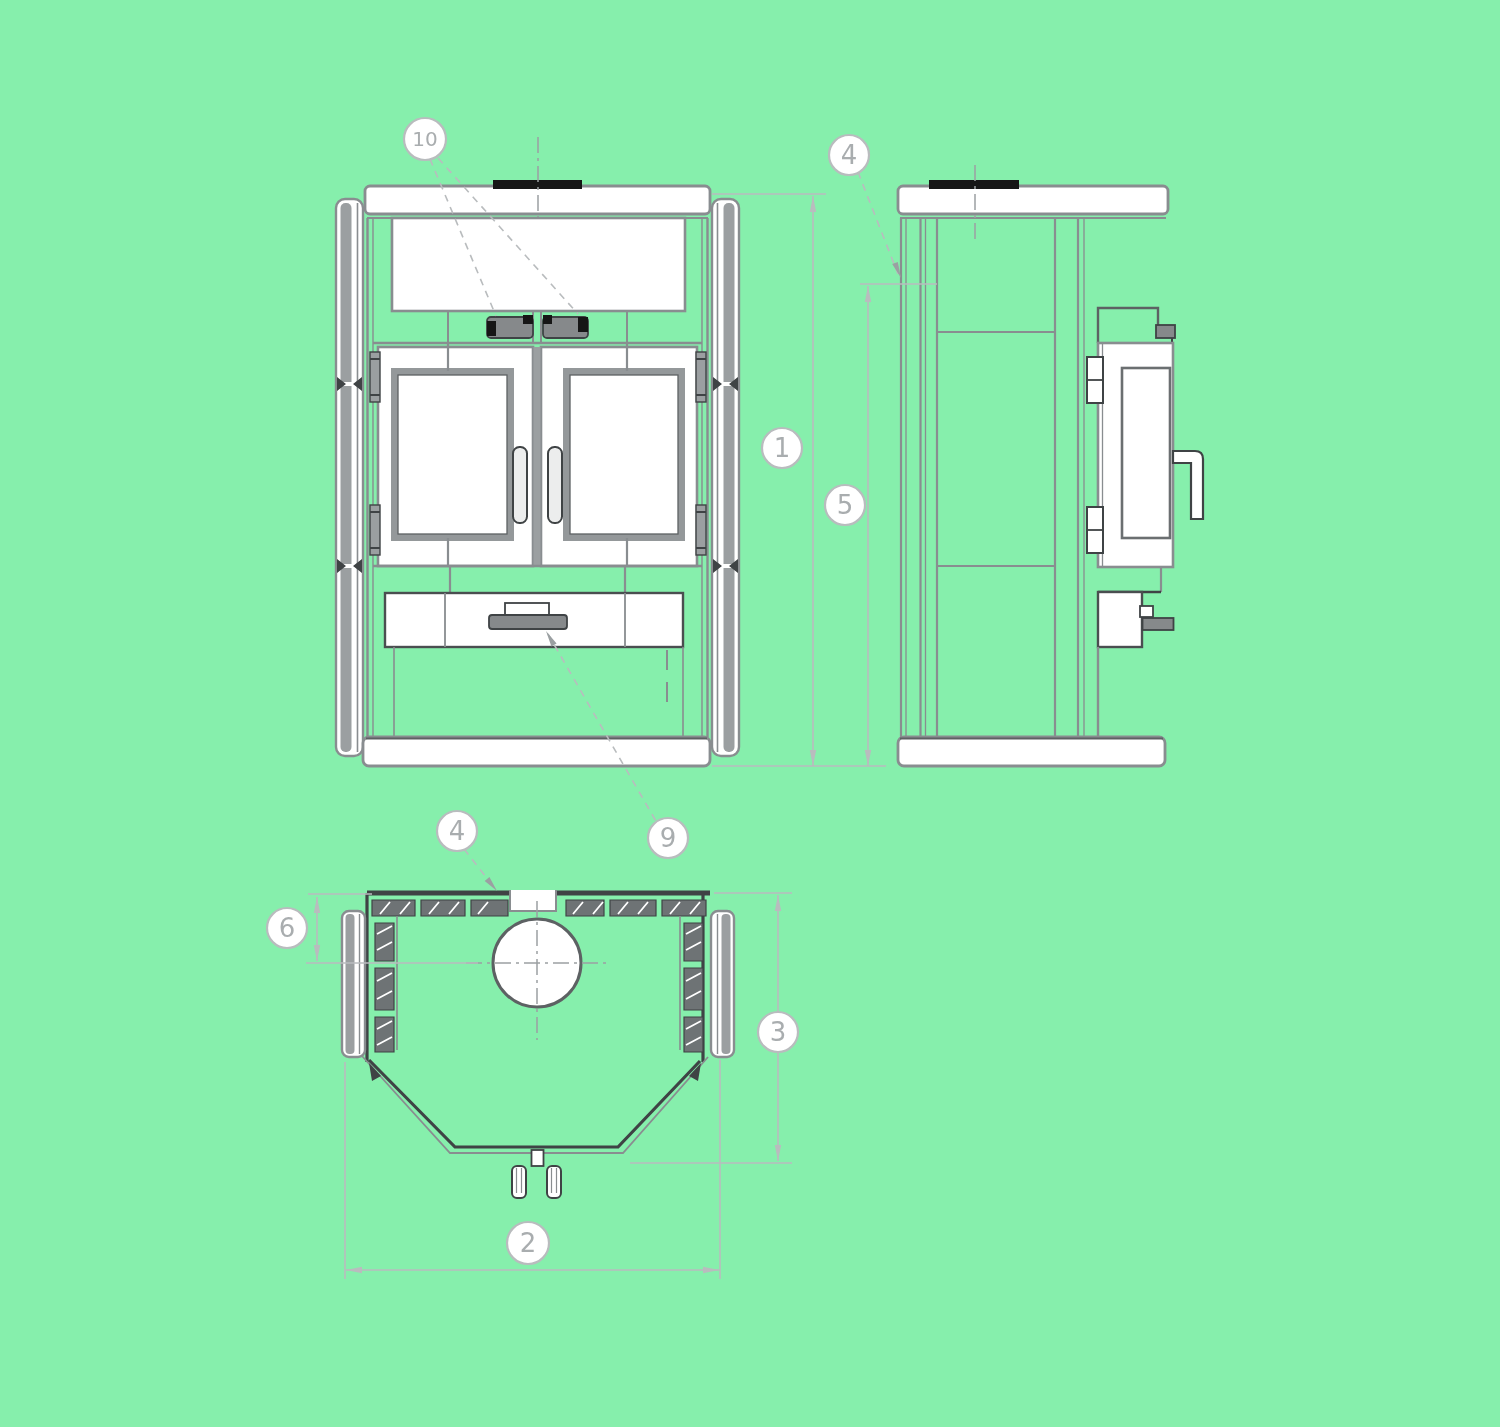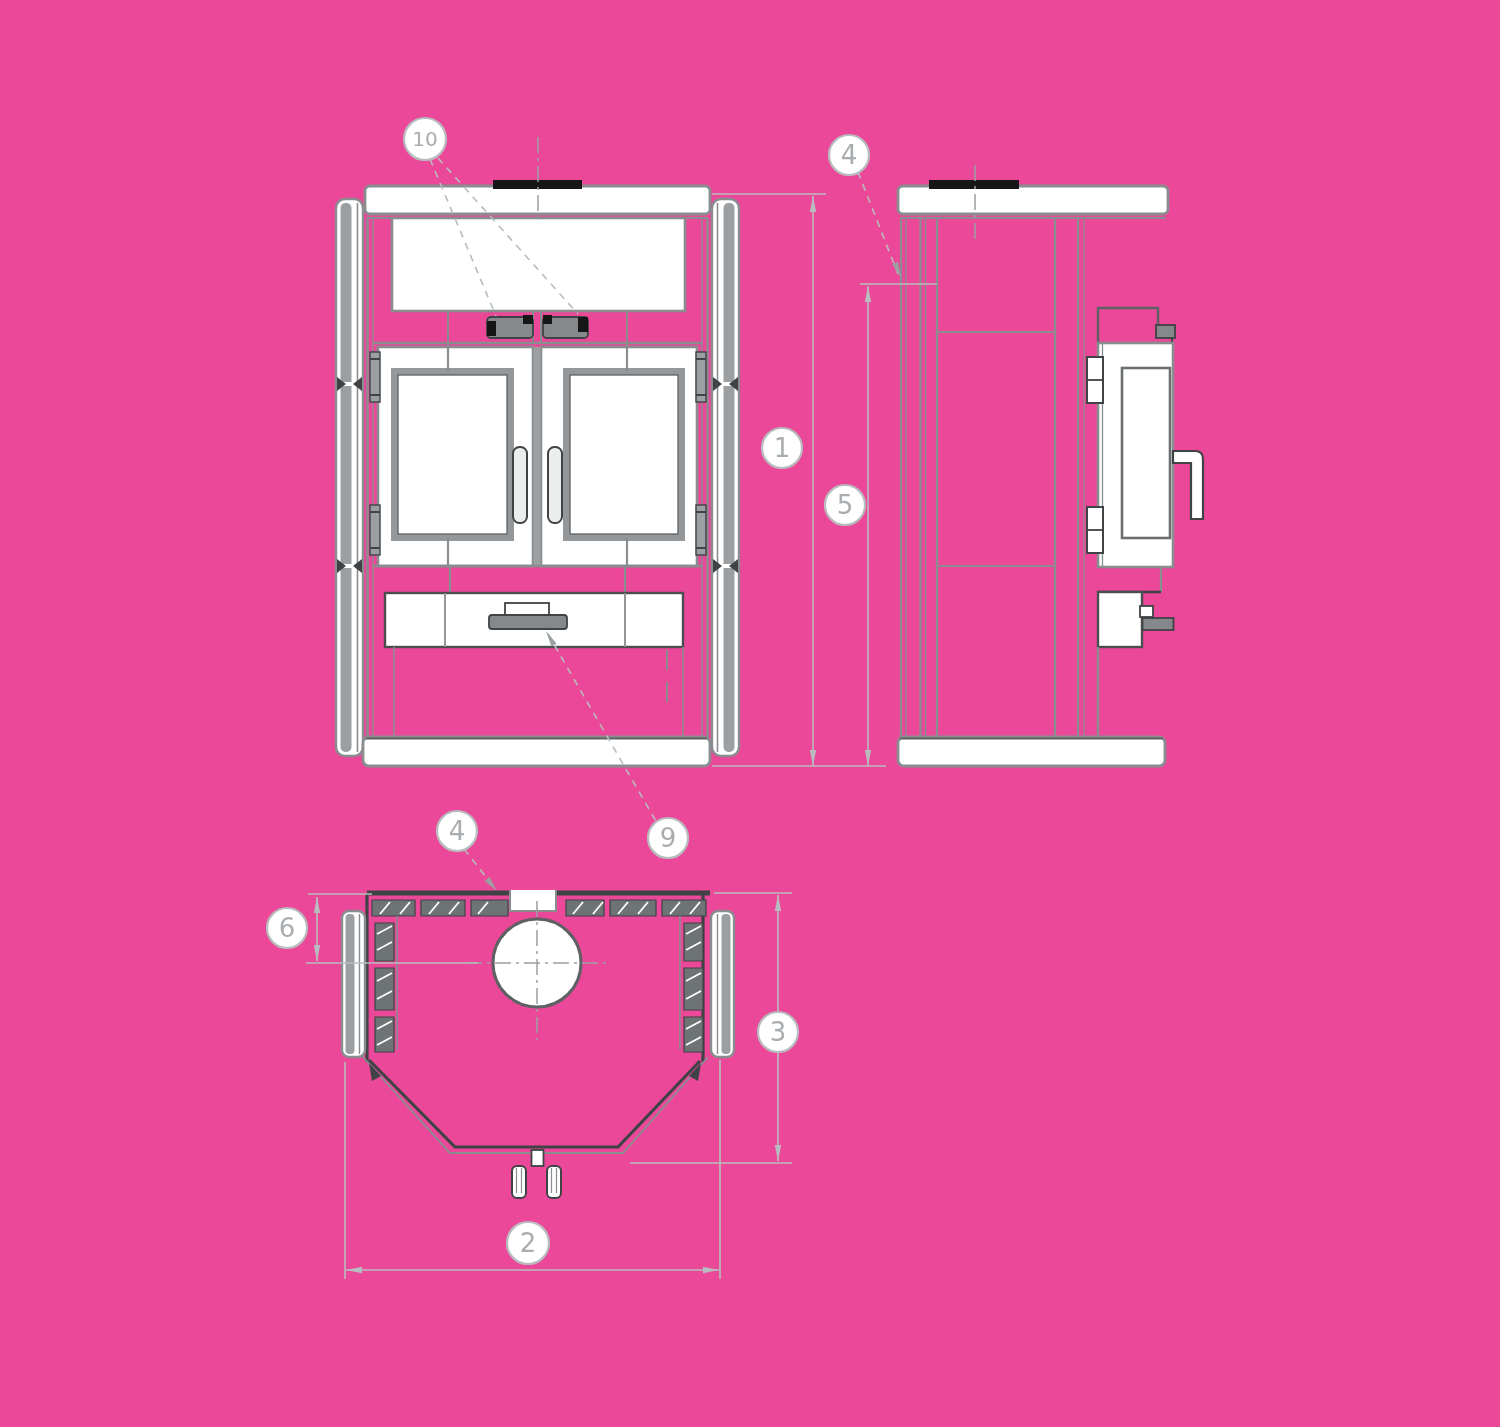--- a/index.html
+++ b/index.html
@@ -1,20 +1,20 @@
 <!DOCTYPE html>
 <html><head>
 <meta charset="utf-8">
 <style>
   html, body { margin: 0; padding: 0; background: #ffffff; }
   .stage {
     position: relative;
     width: 1500px;
     height: 1427px;
-    background: #ec4899;
+    background: #86efac;
     overflow: hidden;
   }
   svg { display: block; }
   svg text {
     font-family: "DejaVu Sans", sans-serif;
     fill: #a9adaf;
     text-anchor: middle;
   }
 </style>
 </head>

